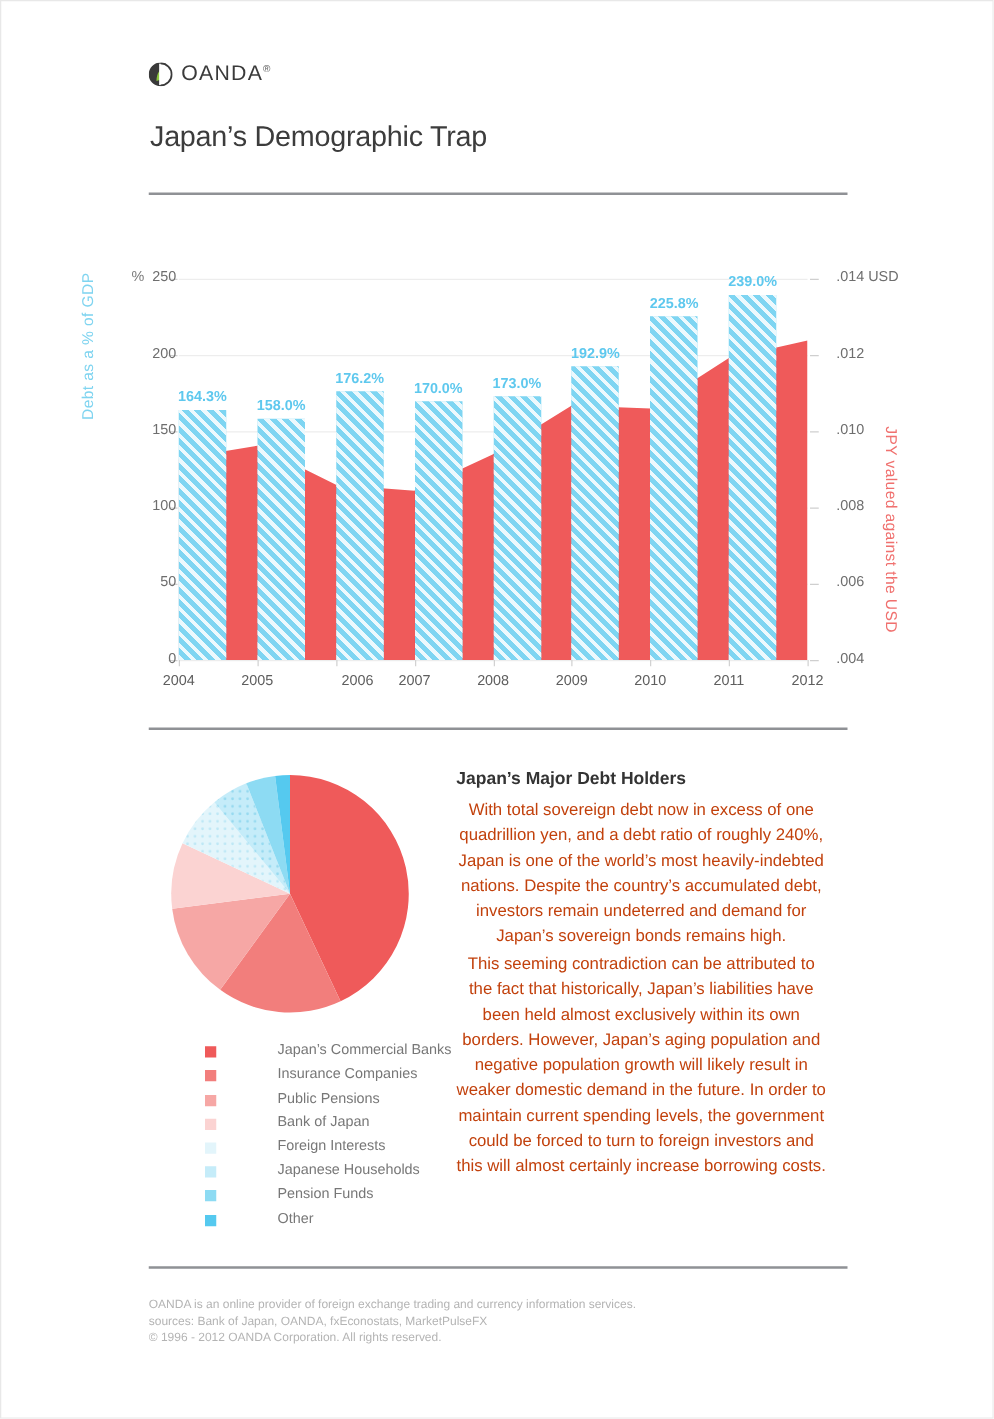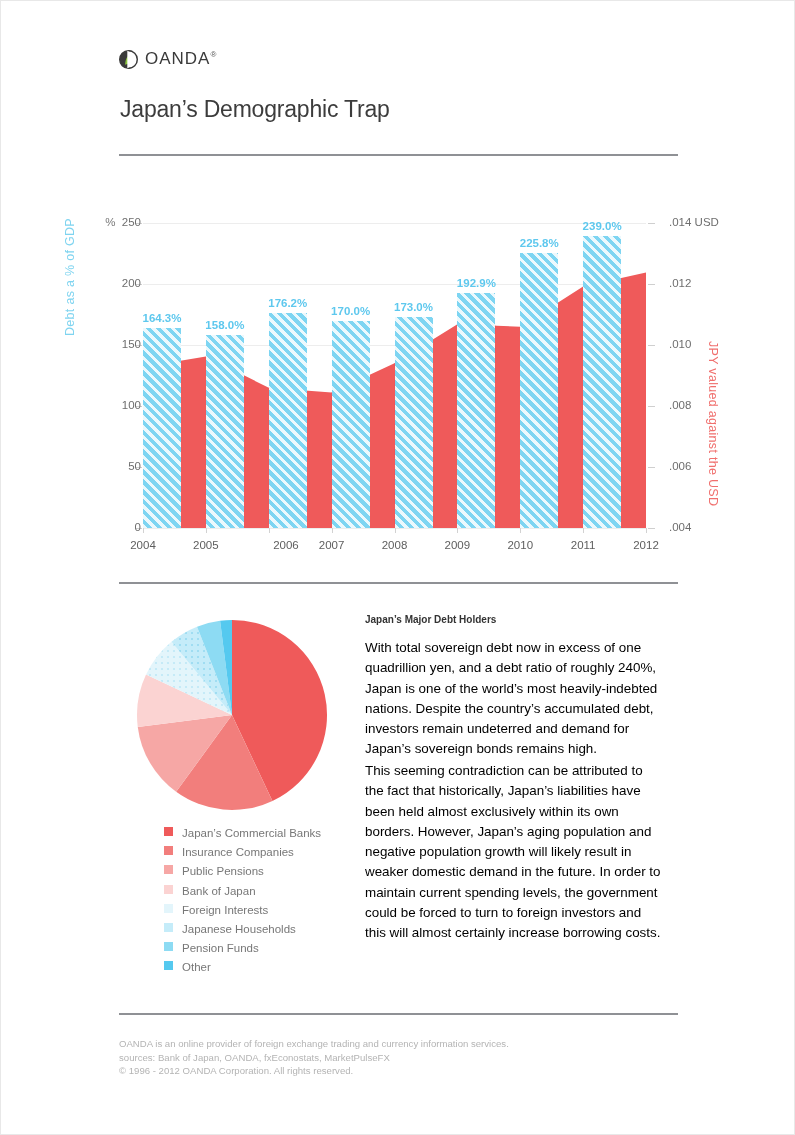--- a/index.html
+++ b/index.html
@@ -93,32 +93,32 @@
   .barlabel{
     position:absolute;font-size:11.5px;color:#5ec8ee;font-weight:700;
     white-space:nowrap;text-align:center;
   }
 
   
   .pie-wrap{position:absolute;left:135px;top:618px;width:192px;height:192px;}
   .legend{
     position:absolute;left:163px;top:826px;
   }
-  .legend-row{display:flex;align-items:flex-start;height:19.2px;}
+  .legend-row{display:flex;align-items:flex-end;height:19.2px;gap:40px;}
   .swatch{width:9px;height:9px;margin-right:9px;flex:0 0 9px;}
   .legend-label{font-size:11.5px;color:#777;white-space:nowrap;}
 
   
   .sect-title{
     position:absolute;left:364px;top:613px;
-    font-size:10px;color:#333;font-weight:700;
+    font-size:14px;color:#333;font-weight:700;
   }
   .body-copy{
     position:absolute;left:364px;width:296px;
-    font-size:13.4px;line-height:20.3px;color:#000000;font-weight:400;
+    font-size:13.4px;line-height:20.3px;color:#c2410c;font-weight:400;text-align:center;
   }
   .body-1{top:637px;}
   .body-2{top:760px;}
 
   
   .sources{
     position:absolute;left:118px;top:1036px;
     font-size:9.6px;line-height:13.6px;color:#b4b4b4;
   }
 </style>

